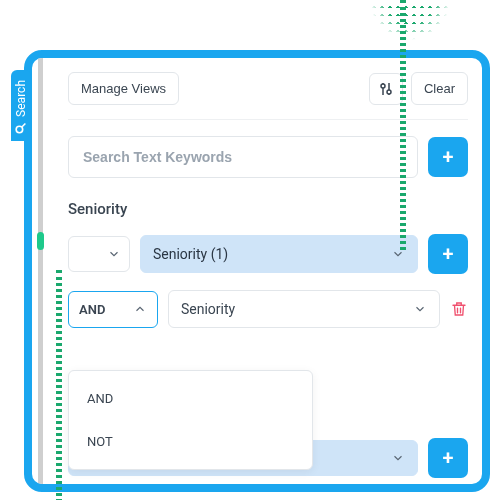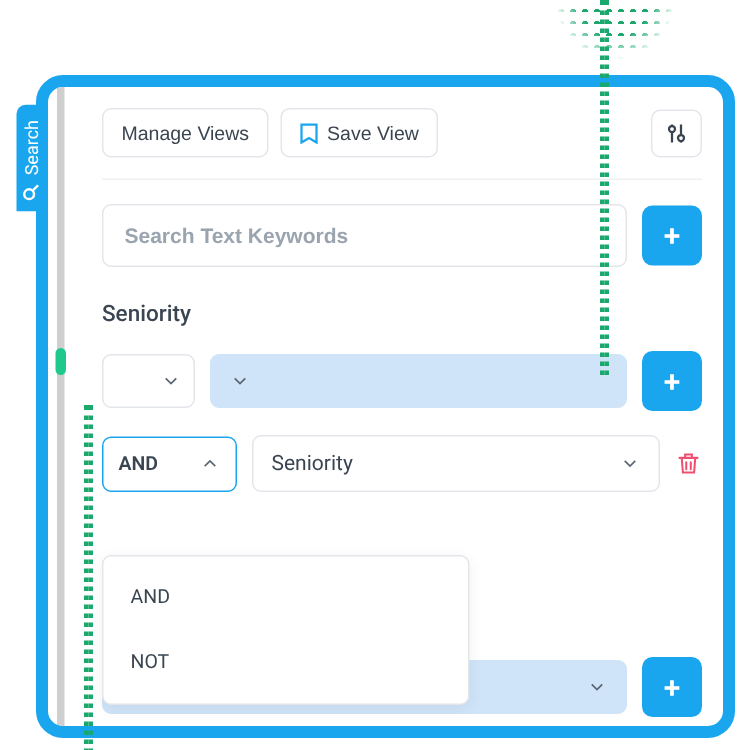--- a/index.html
+++ b/index.html
@@ -215,55 +215,53 @@
 
 <div class="frame">
   <div class="grey-rail"></div>
   <div class="green-mark"></div>
 
   <div class="content">
 
     <div class="toolbar">
       <button class="btn">
         <span>Manage Views</span>
-      </button>
-      <button class="btn">
-        <svg width="12" height="14" viewBox="0 0 12 14">
-            <path d="M1 1h10v12l-5-3-5 3z" fill="none" stroke="#1aa6ef" stroke-width="1.5"></path>
-          </svg>
-        <span>Save View</span>
       </button>
       <div class="spacer"></div>
       <button class="btn icon-only">
         <svg width="14" height="14" viewBox="0 0 14 14">
           <line x1="4" y1="1" x2="4" y2="13" stroke="#3a4551" stroke-width="1.5"></line>
             <circle cx="4" cy="4" r="2" fill="#fff" stroke="#3a4551" stroke-width="1.5"></circle>
           <line x1="10" y1="1" x2="10" y2="13" stroke="#3a4551" stroke-width="1.5"></line>
             <circle cx="10" cy="10" r="2" fill="#fff" stroke="#3a4551" stroke-width="1.5"></circle>
         </svg>
       </button>
+      <button class="btn">
+        <span>Clear</span>
+      </button>
     </div>
 
     <div class="row">
       <input class="text-input" type="text" placeholder="Search Text Keywords" style="">
       <div class="plus-btn">
         <span>+</span>
       </div>
     </div>
 
     <div class="section-label">Seniority</div>
 
     <div class="row">
       <div class="select-like small">
         <span></span>
         <svg class="chev" viewBox="0 0 24 24">
             <polyline points="6 9 12 15 18 9"></polyline>
           </svg>
       </div>
       <div class="select-like filled" style="flex:1">
+        <span>Seniority (1)</span>
         <svg class="chev" viewBox="0 0 24 24">
             <polyline points="6 9 12 15 18 9"></polyline>
           </svg>
       </div>
       <div class="plus-btn">
         <span>+</span>
       </div>
     </div>
 
     <div class="row">

